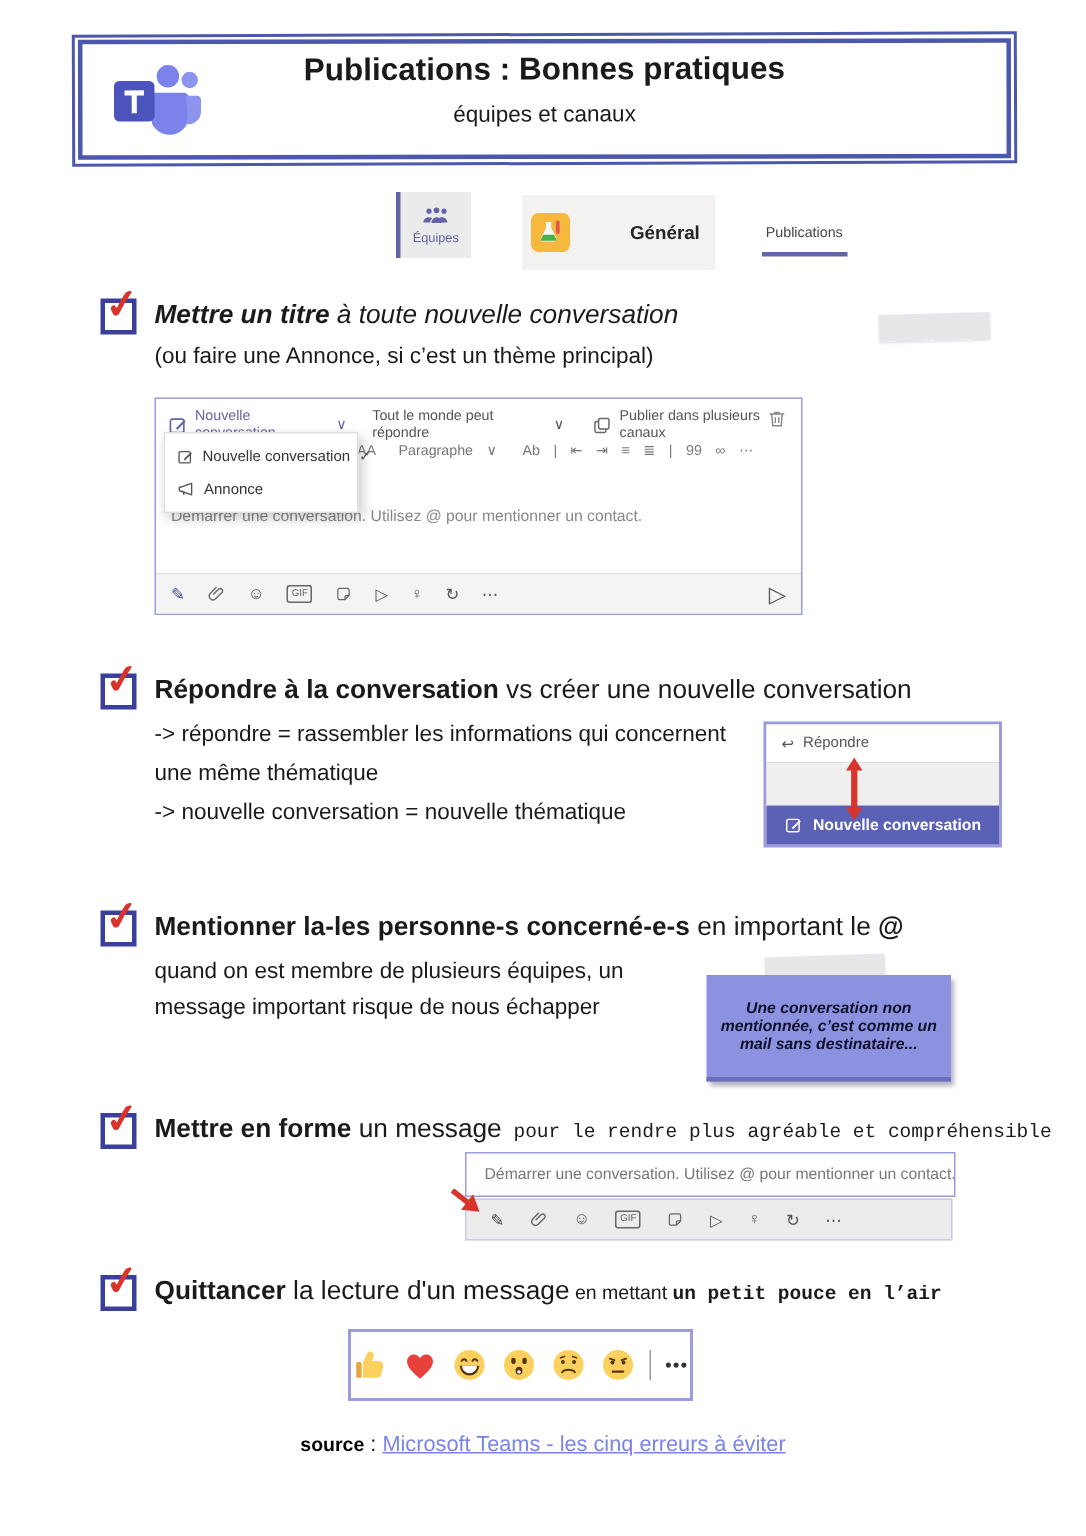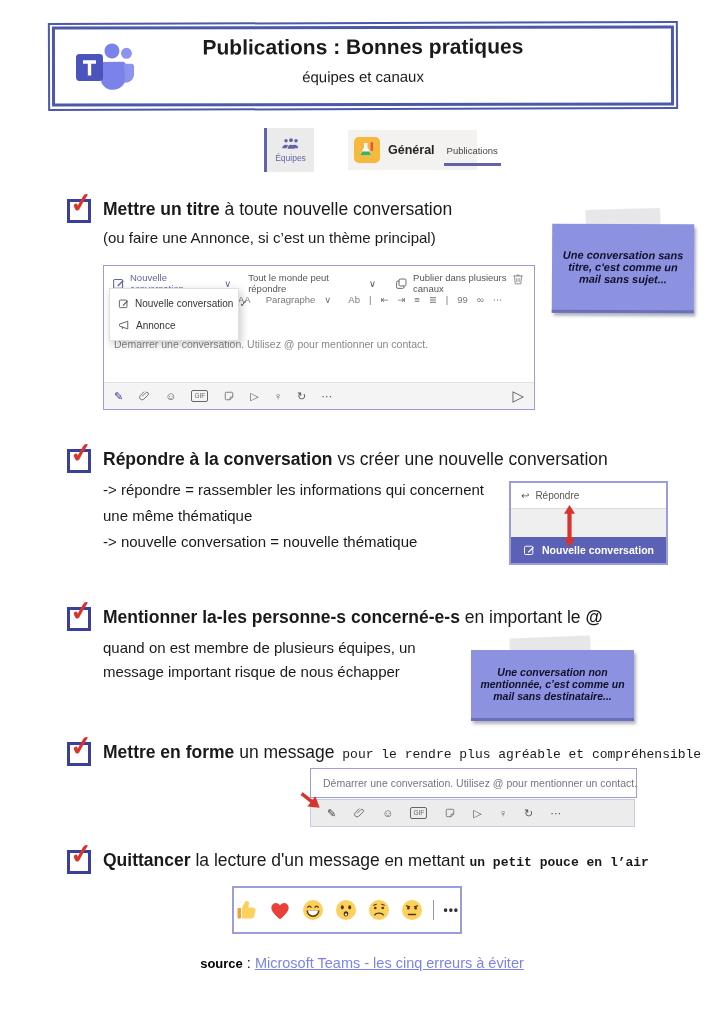--- a/index.html
+++ b/index.html
@@ -11,32 +11,32 @@
   .frame{position:absolute;left:48px;top:22px;width:626px;height:84px;
          border:2px solid #4c58ac;transform:rotate(-0.2deg);background:#fff;}
   .frame::before{content:"";position:absolute;inset:2px;border:3px solid #4c58ac;transform:rotate(0.12deg);}
   .hdr-title{position:absolute;left:0;right:0;top:11px;text-align:center;font-size:21px;font-weight:bold;}
   .hdr-sub{position:absolute;left:0;right:0;top:44px;text-align:center;font-size:15px;}
 
   
   .chip-equipes{position:absolute;left:264px;top:128px;width:47px;height:44px;background:#ebebeb;
     border-left:3px solid #6264a7;display:flex;flex-direction:column;align-items:center;justify-content:center;gap:1px;}
   .chip-equipes .lbl{font-size:8.5px;color:#6264a7;}
-  .chip-general{position:absolute;left:348px;top:130px;width:129px;height:40px;background:#f3f2f1;display:flex;align-items:center;}
+  .chip-general{position:absolute;left:348px;top:130px;width:129px;height:50px;background:#f3f2f1;display:flex;align-items:center;gap:32px;}
   .gen-name{font-size:12.5px;font-weight:bold;margin-left:8px;color:#252423;}
   .gen-tab{font-size:9.5px;color:#444;margin-left:12px;position:relative;padding-bottom:4px;top:2px;}
   .gen-underline{position:absolute;left:-3px;right:-3px;bottom:-6px;height:2.5px;background:#6264a7;}
 
   
   .cbx{position:absolute;width:18px;height:18px;border:3px solid #3a3f9b;}
   .cbx .chk{position:absolute;left:0px;top:-12px;font-size:27px;font-weight:bold;color:#d9342b;transform:rotate(-6deg);line-height:1;}
 
   .sec-title{position:absolute;font-size:17.5px;white-space:nowrap;}
   .sec-title .b{font-weight:bold;}
-  .sec-title .sm{font-size:17px;}
+  .sec-title .sm{font-size:13px;}
   .sec-title .smb{font-size:13px;font-weight:bold;font-family:Liberation Mono, monospace;}
   .sec-line{position:absolute;font-size:15px;white-space:nowrap;}
 
   
   .sticky{position:absolute;background:#8d92e0;color:#10102a;font-style:italic;font-weight:600;
     text-align:center;display:flex;align-items:center;justify-content:center;
     box-shadow:2px 3px 3px rgba(40,40,80,.35);border-bottom:3px solid #6b70b8;}
   .tape{position:absolute;background:rgba(228,228,232,.9);box-shadow:0 1px 2px rgba(0,0,0,.12);}
 
   
@@ -116,27 +116,26 @@
     <span class="gen-name">Général</span>
     <span class="gen-tab">
       <span>Publications</span>
       <span class="gen-underline"></span>
     </span>
   </div>
 
   <div class="cbx" style="left:67px;top:199px;">
     <span class="chk">✓</span>
   </div>
-  <div class="sec-title" style="left:103px;top:199px;">
+  <div class="sec-title" style="left:103px;top:199px;font-style:italic;">
     <span class="b">Mettre un titre</span><span> à toute nouvelle conversation</span>
   </div>
   <div class="sec-line" style="left:103px;top:229px;">(ou faire une Annonce, si c’est un thème principal)</div>
 
   <div class="tape" style="left:586px;top:209px;width:74px;height:18px;transform:rotate(-1.5deg);"></div>
-  <div class="sticky" style="left:552px;top:224px;width:130px;height:78px;font-size:11px;padding:4px 6px;transform:rotate(0.3deg);">Une conversation sans titre, c'est comme un mail sans sujet...</div>
 
   <div class="shot" style="left:103px;top:265px;width:430px;height:143px;">
     <div class="row" style="position:absolute;left:8px;top:6px;gap:5px;font-size:9.5px;">
       <span class="ico purple">
         <svg width="13" height="13" viewBox="0 0 16 16">
             <rect x="2" y="3" width="11" height="11" rx="1.5" fill="none" stroke="currentColor" stroke-width="1.3"></rect>
             <path d="M6.5 10.5l6.8-6.8 1.2 1.2-6.8 6.8z" fill="currentColor"></path>
           </svg>
       </span>
       <span class="purple">Nouvelle conversation</span>

